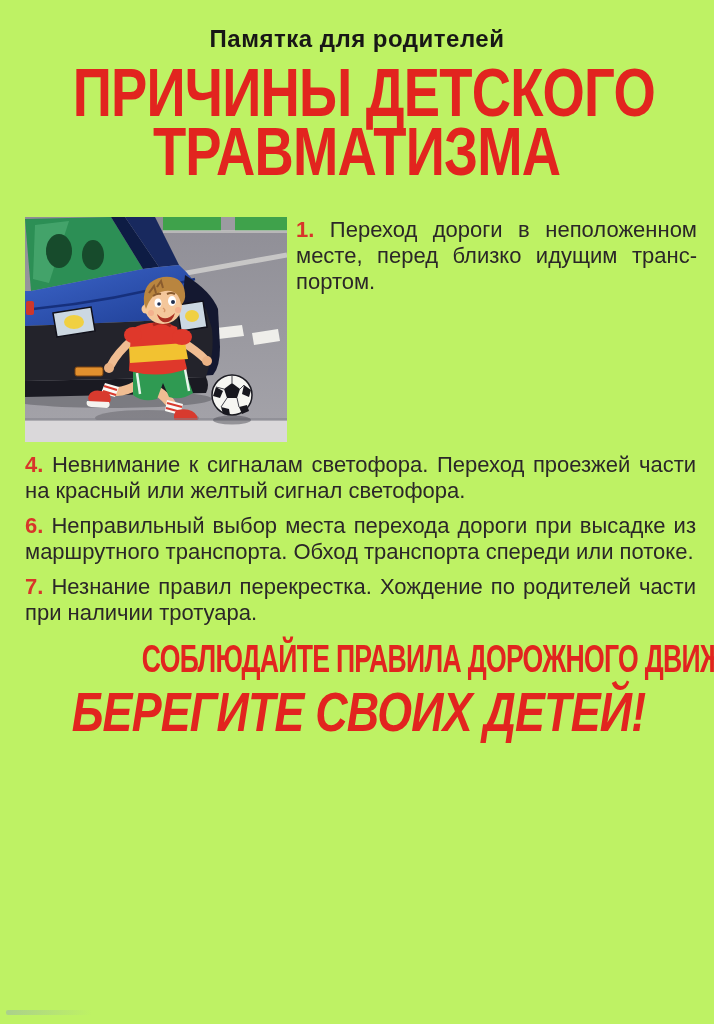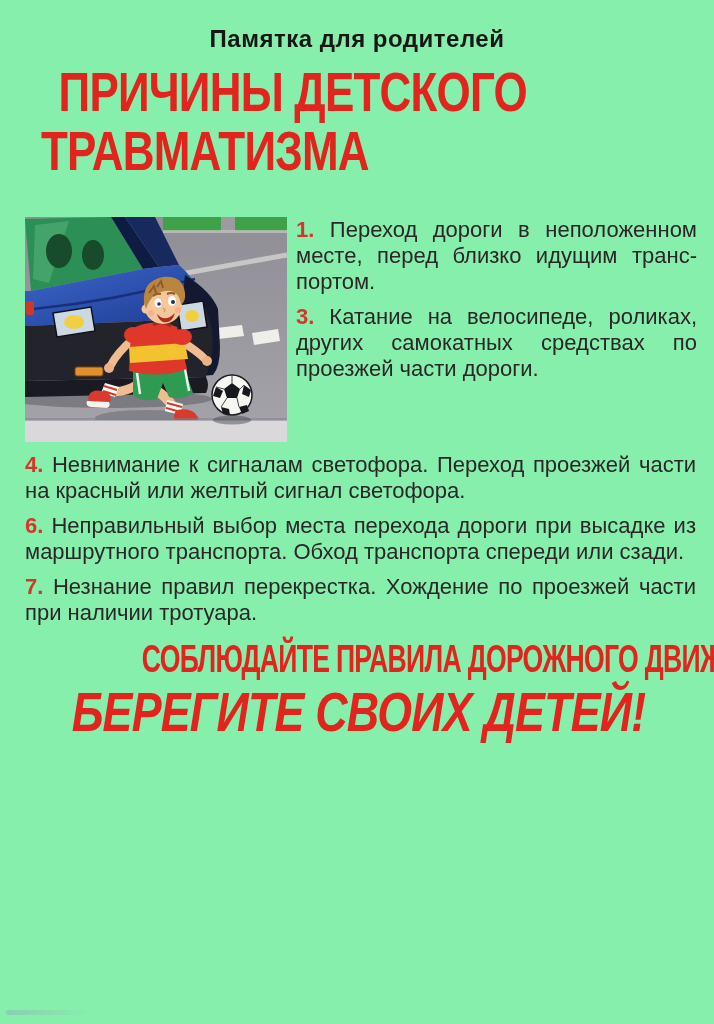--- a/index.html
+++ b/index.html
@@ -1,27 +1,27 @@
 <!DOCTYPE html>
 <html><head>
 <meta charset="utf-8">
 <style>
   html,body { margin:0; padding:0; background:#ffffff; }
   .page {
     position:relative; width:714px; height:1024px;
-    background:#86efac; overflow:hidden;
+    background:#bef264; overflow:hidden;
     font-family:"Liberation Sans", sans-serif;
   }
   .kicker {
     padding-top:25px; text-align:center;
     font-size:24px; font-weight:bold; color:#181716; letter-spacing:.5px;
   }
   .title {
-    margin:10px 0 0 0; font-weight:bold;
-    color:#e2241f; font-size:55px; line-height:59px; letter-spacing:-1px;
+    margin:10px 0 0 0; text-align:center; font-weight:bold;
+    color:#e2241f; font-size:68px; line-height:59px; letter-spacing:-1px;
   }
   .tline { display:block; }
   .cond { display:inline-block; transform:scaleX(.8); white-space:nowrap; }
   .content-row { display:flex; gap:9px; margin:36px 17px 0 25px; }
   .figure { width:262px; height:225px; flex:none; }
   .figure svg { display:block; }
   .side-items { flex:1; min-width:0; }
   .item {
     font-size:22px; line-height:26px; color:#2b2728;
     text-align:justify; margin:0 0 9px 0; hyphens:manual;
@@ -152,32 +152,30 @@
           <path d="M196,190 l8,2 1,6 -7,-1 Z" fill="#17171e"></path>
           <path d="M214,190 l8,-2 2,6 -7,3 Z" fill="#17171e"></path>
           <path d="M207,166 L207,158 M199,172 L191,170 M215,172 L219,168 M202,181 L196,190 M212,181 L214,190" stroke="#44444c" stroke-width="1" fill="none"></path>
         </g>
       </svg>
     </div>
 
     <div class="side-items">
       <p class="item"><span class="num">1.</span>
         <span class="txt">Переход дороги в неположенном месте, перед близко идущим транс­портом.</span></p>
-      <p class="item"><span class="num">3.</span>
-        <span class="txt">Катание на велосипеде, роликах, других самокатных средствах по проезжей части дороги.</span></p>
     </div>
   </div>
 
   <div class="wide-items">
     <p class="item"><span class="num">4.</span>
       <span class="txt">Невнимание к сигналам светофора. Переход проезжей части на красный или желтый сигнал светофора.</span></p>
     <p class="item"><span class="num">6.</span>
-      <span class="txt">Неправильный выбор места перехода дороги при высадке из маршрутного транспорта. Обход транспорта спереди или сзади.</span></p>
+      <span class="txt">Неправильный выбор места перехода дороги при высадке из маршрутного транспорта. Обход транспорта спереди или потоке.</span></p>
     <p class="item"><span class="num">7.</span>
-      <span class="txt">Незнание правил перекрестка. Хождение по проезжей части при наличии тротуара.</span></p>
+      <span class="txt">Незнание правил перекрестка. Хождение по родителей части при наличии тротуара.</span></p>
   </div>
 
   <div class="footer">
     <div class="footer-line1"><span class="cond">СОБЛЮДАЙТЕ ПРАВИЛА ДОРОЖНОГО ДВИЖЕНИЯ!</span></div>
     <div class="footer-line2"><span class="cond">БЕРЕГИТЕ СВОИХ ДЕТЕЙ!</span></div>
   </div>
 
   <div class="scan-artifact"></div>
 </div>
 

